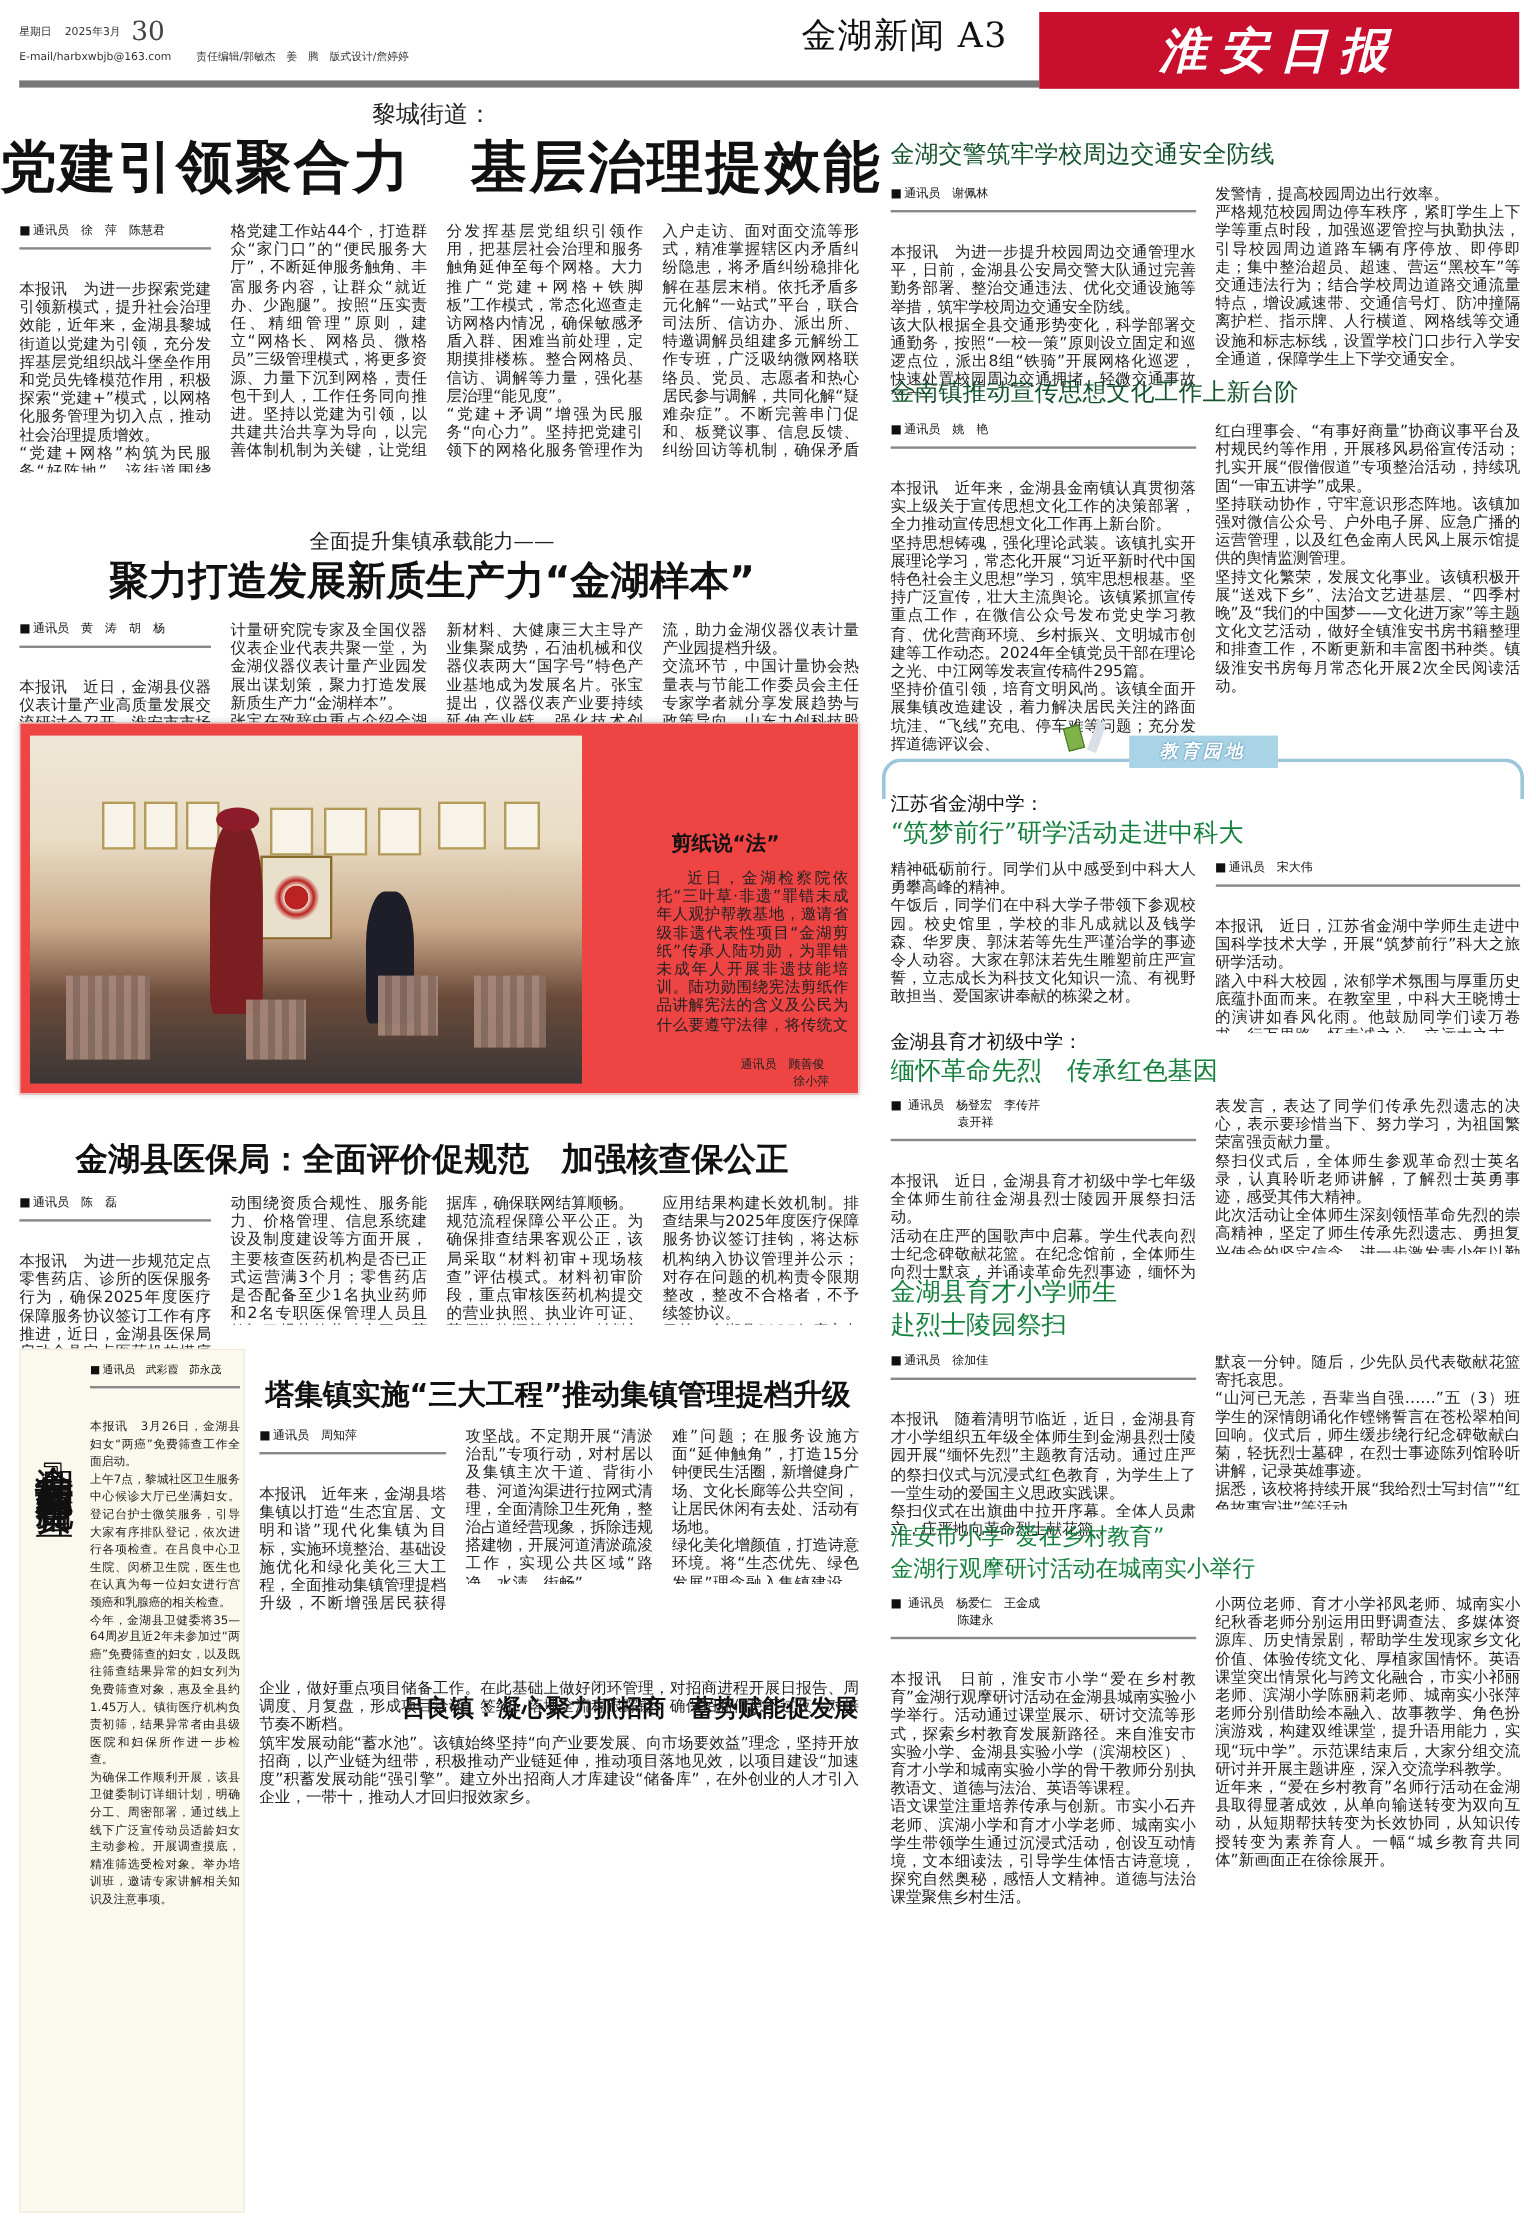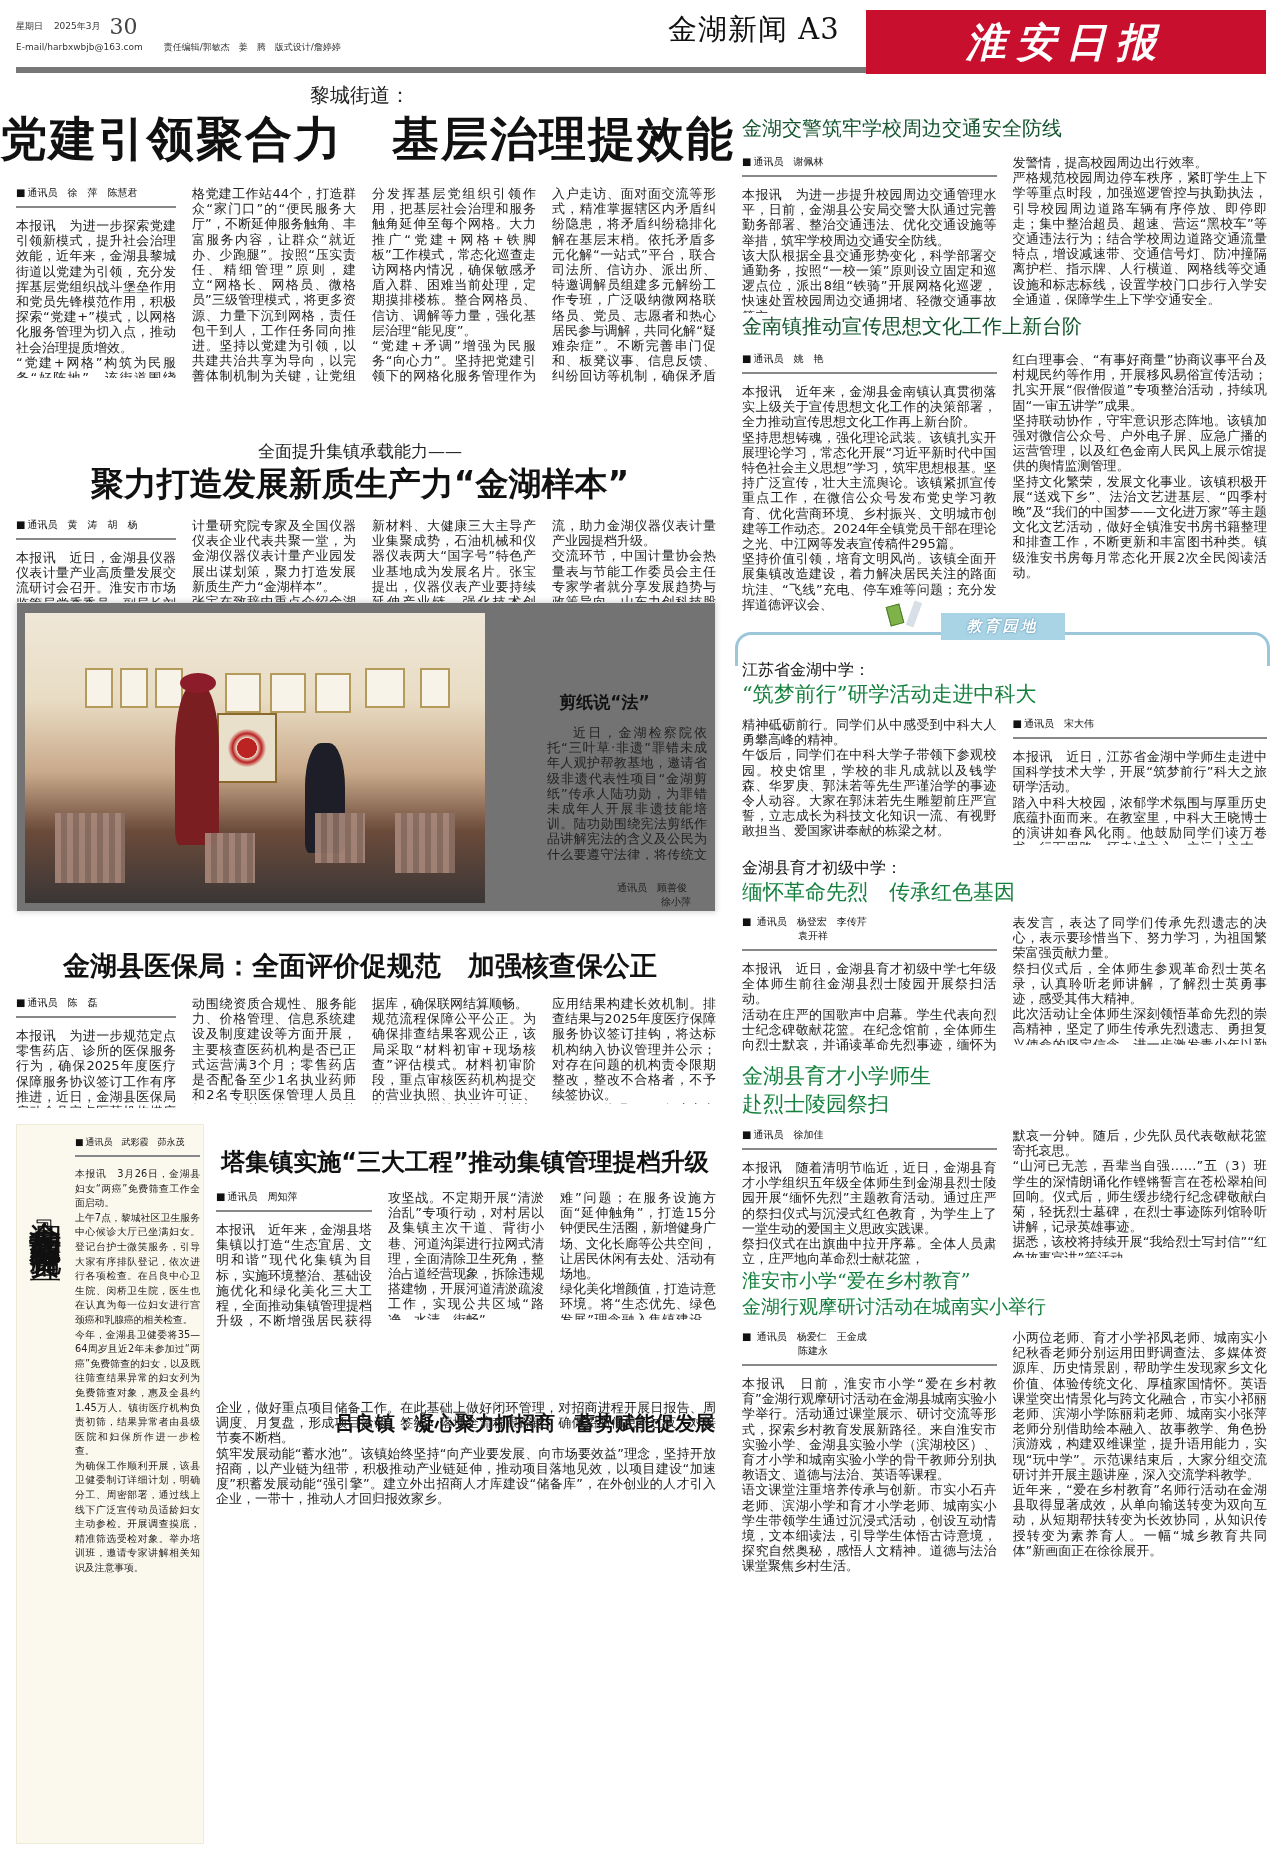--- a/index.html
+++ b/index.html
@@ -8,26 +8,26 @@
 .meta-line{font-size:9px;color:#333;white-space:nowrap}
 .date-big{font-family:"DejaVu Serif","Liberation Serif",serif;font-size:22px;color:#444;margin-left:6px;vertical-align:middle}
 .section-title{font-family:"DejaVu Serif","Liberation Serif",serif;font-size:29px;color:#111;letter-spacing:1px}
 .masthead{background:#c8102e;color:#fff;font-family:"DejaVu Serif","Liberation Serif",serif;font-size:40px;font-style:italic;font-weight:bold;letter-spacing:10px;display:flex;align-items:center;justify-content:center}
 .rule-top{height:6px;background:#777}
 .kicker{font-family:"DejaVu Serif","Liberation Serif",serif;font-size:20px;color:#222;text-align:center}
 .headline-xl{font-family:"DejaVu Serif","Liberation Serif",serif;font-weight:900;font-size:47px;color:#111;letter-spacing:2px;text-align:center;white-space:nowrap}
 .headline-l{font-family:"DejaVu Sans","Liberation Sans",sans-serif;font-weight:bold;font-size:38px;color:#111;text-align:center;white-space:nowrap}
 .headline-m{font-family:"DejaVu Sans","Liberation Sans",sans-serif;font-weight:bold;font-size:27px;color:#111;white-space:nowrap}
 .headline-r{font-family:Liberation Serif, serif;font-size:20px;color:#14532d;white-space:nowrap}
-.byline{font-size:10px;color:#111;padding-bottom:6px;border-bottom:2px solid #888;margin-bottom:10px;line-height:14px}
+.byline{font-size:10px;color:#111;padding-bottom:6px;border-bottom:2px solid #888;margin-bottom:26px;line-height:14px}
 .byline::before{content:"■";margin-right:2px}
 .body-text{font-size:13px;line-height:15.2px;color:#222;text-align:justify;overflow:hidden}
 .cols{display:flex;gap:16px}
 .col{flex:1;overflow:hidden}
-.photo-box{background:#737373;box-shadow:0 0 6px rgba(0,0,0,0.18);border:1px solid #e6e6e6}
+.photo-box{background:#ef4444;box-shadow:0 0 6px rgba(0,0,0,0.18);border:1px solid #e6e6e6}
 .photo{background:linear-gradient(180deg,#efe7d7 0%,#e8dcc4 30%,#c9a98a 55%,#6b4b3a 75%,#3a3636 100%);position:relative;overflow:hidden}
 .photo .frame{position:absolute;border:2px solid #b59b5b;background:#f7f3e8}
 .photo .person{position:absolute;border-radius:40% 40% 10% 10%}
 .photo .blur{position:absolute;background:repeating-linear-gradient(90deg,#a8887a 0 6px,#8a6f63 6px 12px);opacity:.9}
 .caption-title{font-family:"DejaVu Sans","Liberation Sans",sans-serif;font-weight:bold;font-size:17px;color:#111;text-align:center}
 .side-box{background:#fbf8ee;border:1px solid #efe9d8}
 .vertical-title{writing-mode:vertical-rl;font-family:"DejaVu Serif","Liberation Serif",serif;font-size:33px;color:#111;letter-spacing:2px;line-height:1.1}
 .edu-banner{height:34px;border:3px solid #9cc6da;border-bottom:none;border-radius:16px 16px 0 0;position:relative}
 .edu-label{position:absolute;left:50%;top:-22px;transform:translateX(-50%);background:#a9d4e6;color:#fff;font-weight:bold;font-style:italic;font-size:15px;padding:4px 26px;text-shadow:0 0 2px #3a7aa0;letter-spacing:3px}
 .edu-book{position:absolute;left:150px;top:-30px;width:14px;height:20px;background:#7fb34a;transform:rotate(-15deg);border:1px solid #4e7a2a}

